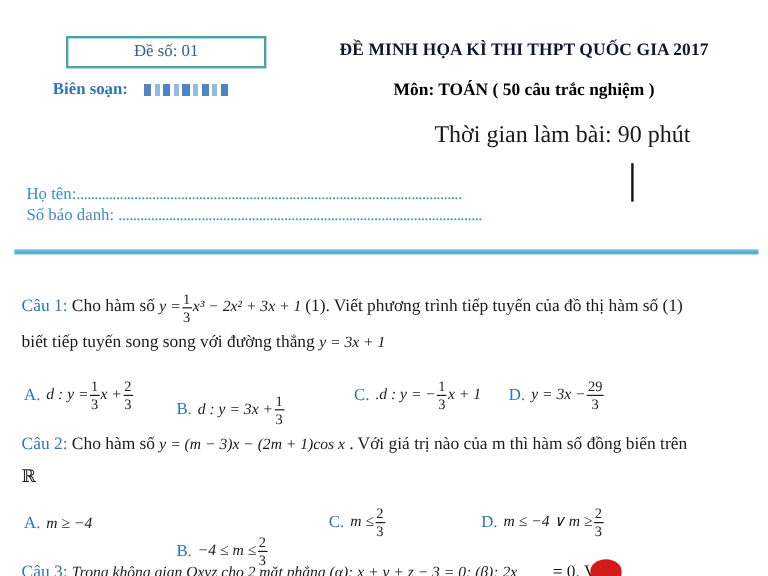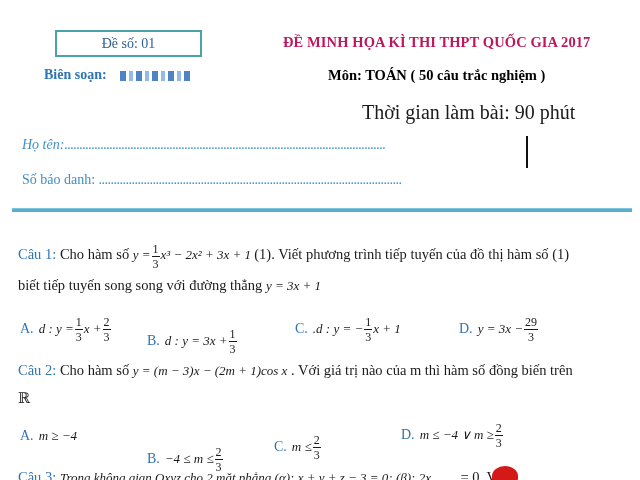--- a/index.html
+++ b/index.html
@@ -2,38 +2,38 @@
 <html><head>
 <meta charset="utf-8">
 <style>
   * { box-sizing: border-box; margin: 0; padding: 0; }
   html, body { width: 640px; height: 480px; overflow: hidden; background: #ffffff; }
   body { position: relative; font-family: "Liberation Serif", "DejaVu Serif", serif; color: #1a1a1a; }
 
   .abs { position: absolute; }
 
   .code-box {
-    left: 55px; top: 30px; width: 147px; height: 27px;
+    left: 55px; top: 30px; width: 167px; height: 27px;
     border: 2px solid #4aa3a8;
     display: flex; align-items: center; justify-content: center;
     font-size: 14px; color: #2f5f8f;
   }
   .author { left: 44px; top: 67px; font-size: 14px; font-weight: bold; color: #2e75b6; white-space: nowrap; }
   .author .blur {
     display: inline-block; margin-left: 10px; width: 72px; height: 10px; vertical-align: middle;
     background: repeating-linear-gradient(90deg, #2e6fb8 0 6px, #ffffff 6px 9px, #7fb0e0 9px 13px, #ffffff 13px 16px);
     opacity: .85;
   }
-  .exam-title { left: 283px; top: 34px; font-size: 14.5px; font-weight: bold; color: #be185d; white-space: nowrap; letter-spacing: 0.1px; }
+  .exam-title { left: 283px; top: 34px; font-size: 14.5px; font-weight: bold; color: #0f172a; white-space: nowrap; letter-spacing: 0.1px; }
   .subject { left: 328px; top: 67px; font-size: 14.5px; font-weight: bold; color: #000000; white-space: nowrap; }
   .duration { left: 362px; top: 101px; font-size: 20px; color: #1a1a1a; white-space: nowrap; }
 
   .field { left: 22px; font-size: 14px; color: #3f8fc7; white-space: nowrap; }
   .field .dots { letter-spacing: -0.5px; }
-  .f1 { top: 137px; font-style: italic; }
+  .f1 { top: 155px; }
   .f2 { top: 172px; }
 
   .cursor { left: 526px; top: 136px; width: 2px; height: 32px; background: #111; }
 
   .divider { left: 12px; top: 208px; width: 620px; height: 4px; background: #5aaed0; border-top: 1px solid #7cc3dd; }
 
   .q { left: 18px; font-size: 14.5px; white-space: nowrap; color: #1a1a1a; }
   .q .lbl { color: #2e75b6; }
   .math { font-style: italic; font-family: "Liberation Serif", serif; font-size: 13px; }
   .frac { display: inline-flex; flex-direction: column; align-items: center; vertical-align: middle; line-height: 1; font-size: 12px; font-style: normal; margin: 0 1px; }
@@ -101,21 +101,21 @@
       <span class="num">1</span>
       <span class="den">3</span>
     </span>
 </div>
 <div class="abs opt" style="left:295px; top:316px;">
   <span class="k">C.</span><span class="math">.d : y = −</span><span class="frac">
       <span class="num">1</span>
       <span class="den">3</span>
     </span><span class="math">x + 1</span>
 </div>
-<div class="abs opt" style="left:459px; top:316px;">
+<div class="abs opt" style="left:424px; top:316px;">
   <span class="k">D.</span><span class="math">y = 3x −</span><span class="frac">
       <span class="num">29</span>
       <span class="den">3</span>
     </span>
 </div>
 
 <div class="abs q" style="top:362px;">
   <span class="lbl">Câu 2:</span>
   <span>Cho hàm số</span>
   <span class="math">y = (m − 3)x − (2m + 1)cos x</span><span> . Với giá trị nào của m thì hàm số đồng biến trên</span>
@@ -126,21 +126,21 @@
 
 <div class="abs opt" style="left:20px; top:428px;">
   <span class="k">A.</span><span class="math">m ≥ −4</span>
 </div>
 <div class="abs opt" style="left:147px; top:446px;">
   <span class="k">B.</span><span class="math">−4 ≤ m ≤</span><span class="frac">
       <span class="num">2</span>
       <span class="den">3</span>
     </span>
 </div>
-<div class="abs opt" style="left:274px; top:434px;">
+<div class="abs opt" style="left:274px; top:422px;">
   <span class="k">C.</span><span class="math">m ≤</span><span class="frac">
       <span class="num">2</span>
       <span class="den">3</span>
     </span>
 </div>
 <div class="abs opt" style="left:401px; top:422px;">
   <span class="k">D.</span><span class="math">m ≤ −4 ∨ m ≥</span><span class="frac">
       <span class="num">2</span>
       <span class="den">3</span>
     </span>

